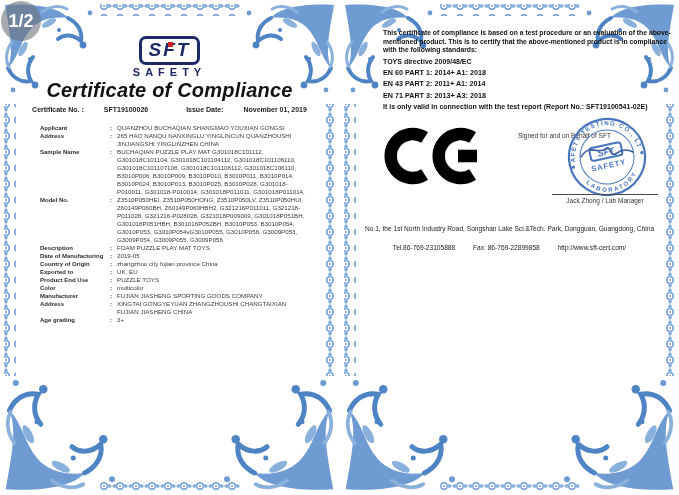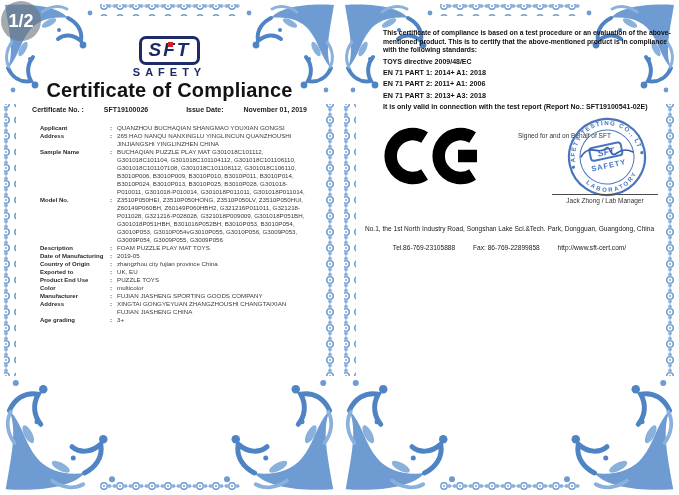--- a/index.html
+++ b/index.html
@@ -15,21 +15,21 @@
   
   .logo-wrap { position:absolute; top:36px; left:0; width:339px; text-align:center; }
   .logo-box {
     display:inline-block; position:relative; border:3px solid #1e2a66; border-radius:7px;
     padding:0px 7px 1px 7px; color:#1e2a66; font-weight:bold; font-style:italic;
     font-size:19px; letter-spacing:2px; line-height:22px;
   }
   .logo-red { position:absolute; top:3px; left:26px; width:5px; height:5px; background:#d22027; }
   .logo-sub { margin-top:1px; color:#1e2a66; font-weight:bold; font-size:11px; letter-spacing:5px; }
   .title { position:absolute; top:79px; left:0; width:339px; text-align:center;
-           font-size:20px; font-weight:bold; color:#121212; letter-spacing:0.2px; }
+           font-size:20px; font-weight:bold; color:#121212; letter-spacing:0.2px;font-style:italic; }
   .certline { position:absolute; top:106px; left:0; width:339px; text-align:center;
               font-size:7px; font-weight:bold; color:#222; }
   .certline span { margin:0 9px; }
   .fields { position:absolute; top:124px; left:40px; width:266px;
             display:grid; grid-template-columns:70px 7px 189px;
             font-size:6px; line-height:8px; color:#3a3a3a; }
   .f-label { font-weight:bold; color:#2b2b2b; }
   .f-colon { font-weight:bold; color:#2b2b2b; }
   .f-value { font-size:6.2px; }
 
@@ -169,22 +169,22 @@
   </div>
 
   <div class="page page-right">
     <svg class="border-svg" viewBox="0 0 339 495">
       <use href="#page-border"></use>
     </svg>
 
     <div class="r-text">
       <p class="r-intro">This certificate of compliance is based on a test procedure or an evaluation of the above-mentioned product. This is to certify that the above-mentioned product is in compliance with the following standards:</p>
       <div class="r-directive">TOYS directive 2009/48/EC</div>
-      <div class="r-standard">EN 71 PART 1: 2014+ A1: 2018</div>
-      <div class="r-standard">EN 71 PART 2: 2011+ A1: 2006</div>
+      <div class="r-standard">EN 60 PART 1: 2014+ A1: 2018</div>
+      <div class="r-standard">EN 43 PART 2: 2011+ A1: 2014</div>
       <div class="r-standard">EN 71 PART 3: 2013+ A3: 2018</div>
       <div class="r-validity">It is only valid in connection with the test report (Report No.: SFT19100541-02E)</div>
     </div>
 
     <svg class="ce-svg" viewBox="0 0 100 68">
       <path d="M 40.6 15.5 A 22 22 0 1 0 40.6 52.5" fill="none" stroke="#000" stroke-width="12.5"></path>
       <path d="M 88.6 15.5 A 22 22 0 1 0 88.6 52.5" fill="none" stroke="#000" stroke-width="12.5"></path>
       <path d="M 74 34 H 93" stroke="#000" stroke-width="12.5"></path>
     </svg>
 

